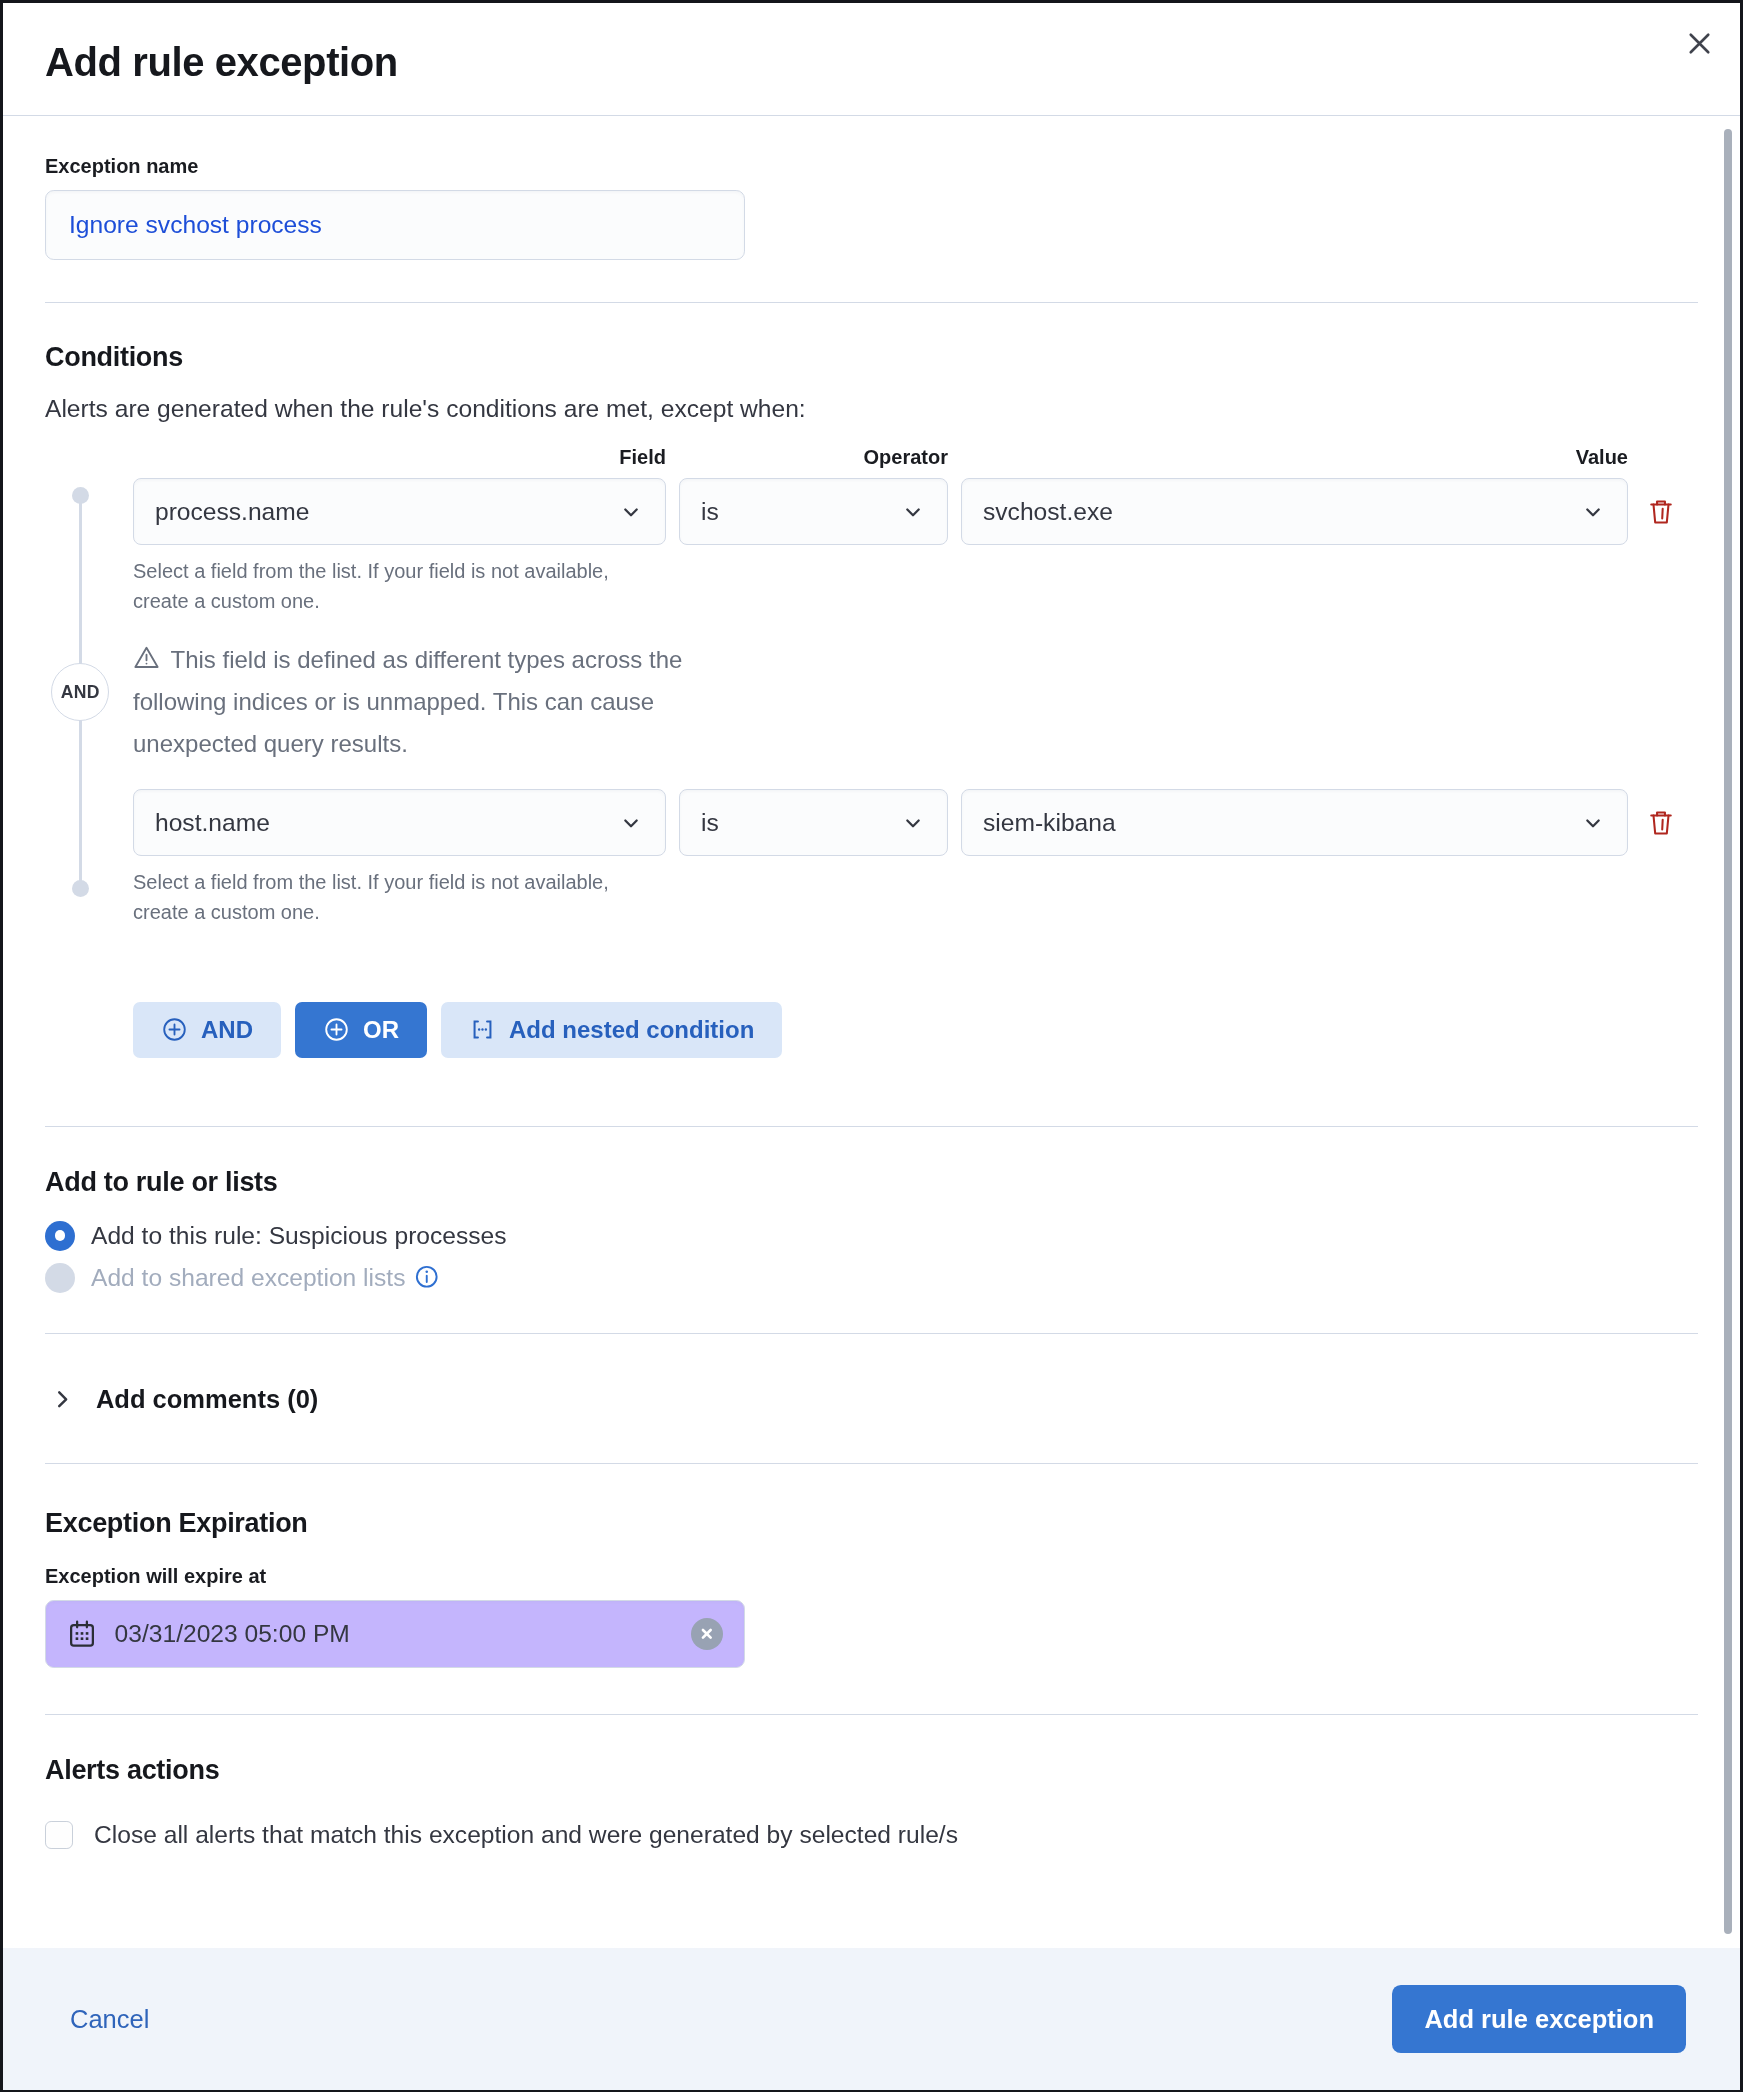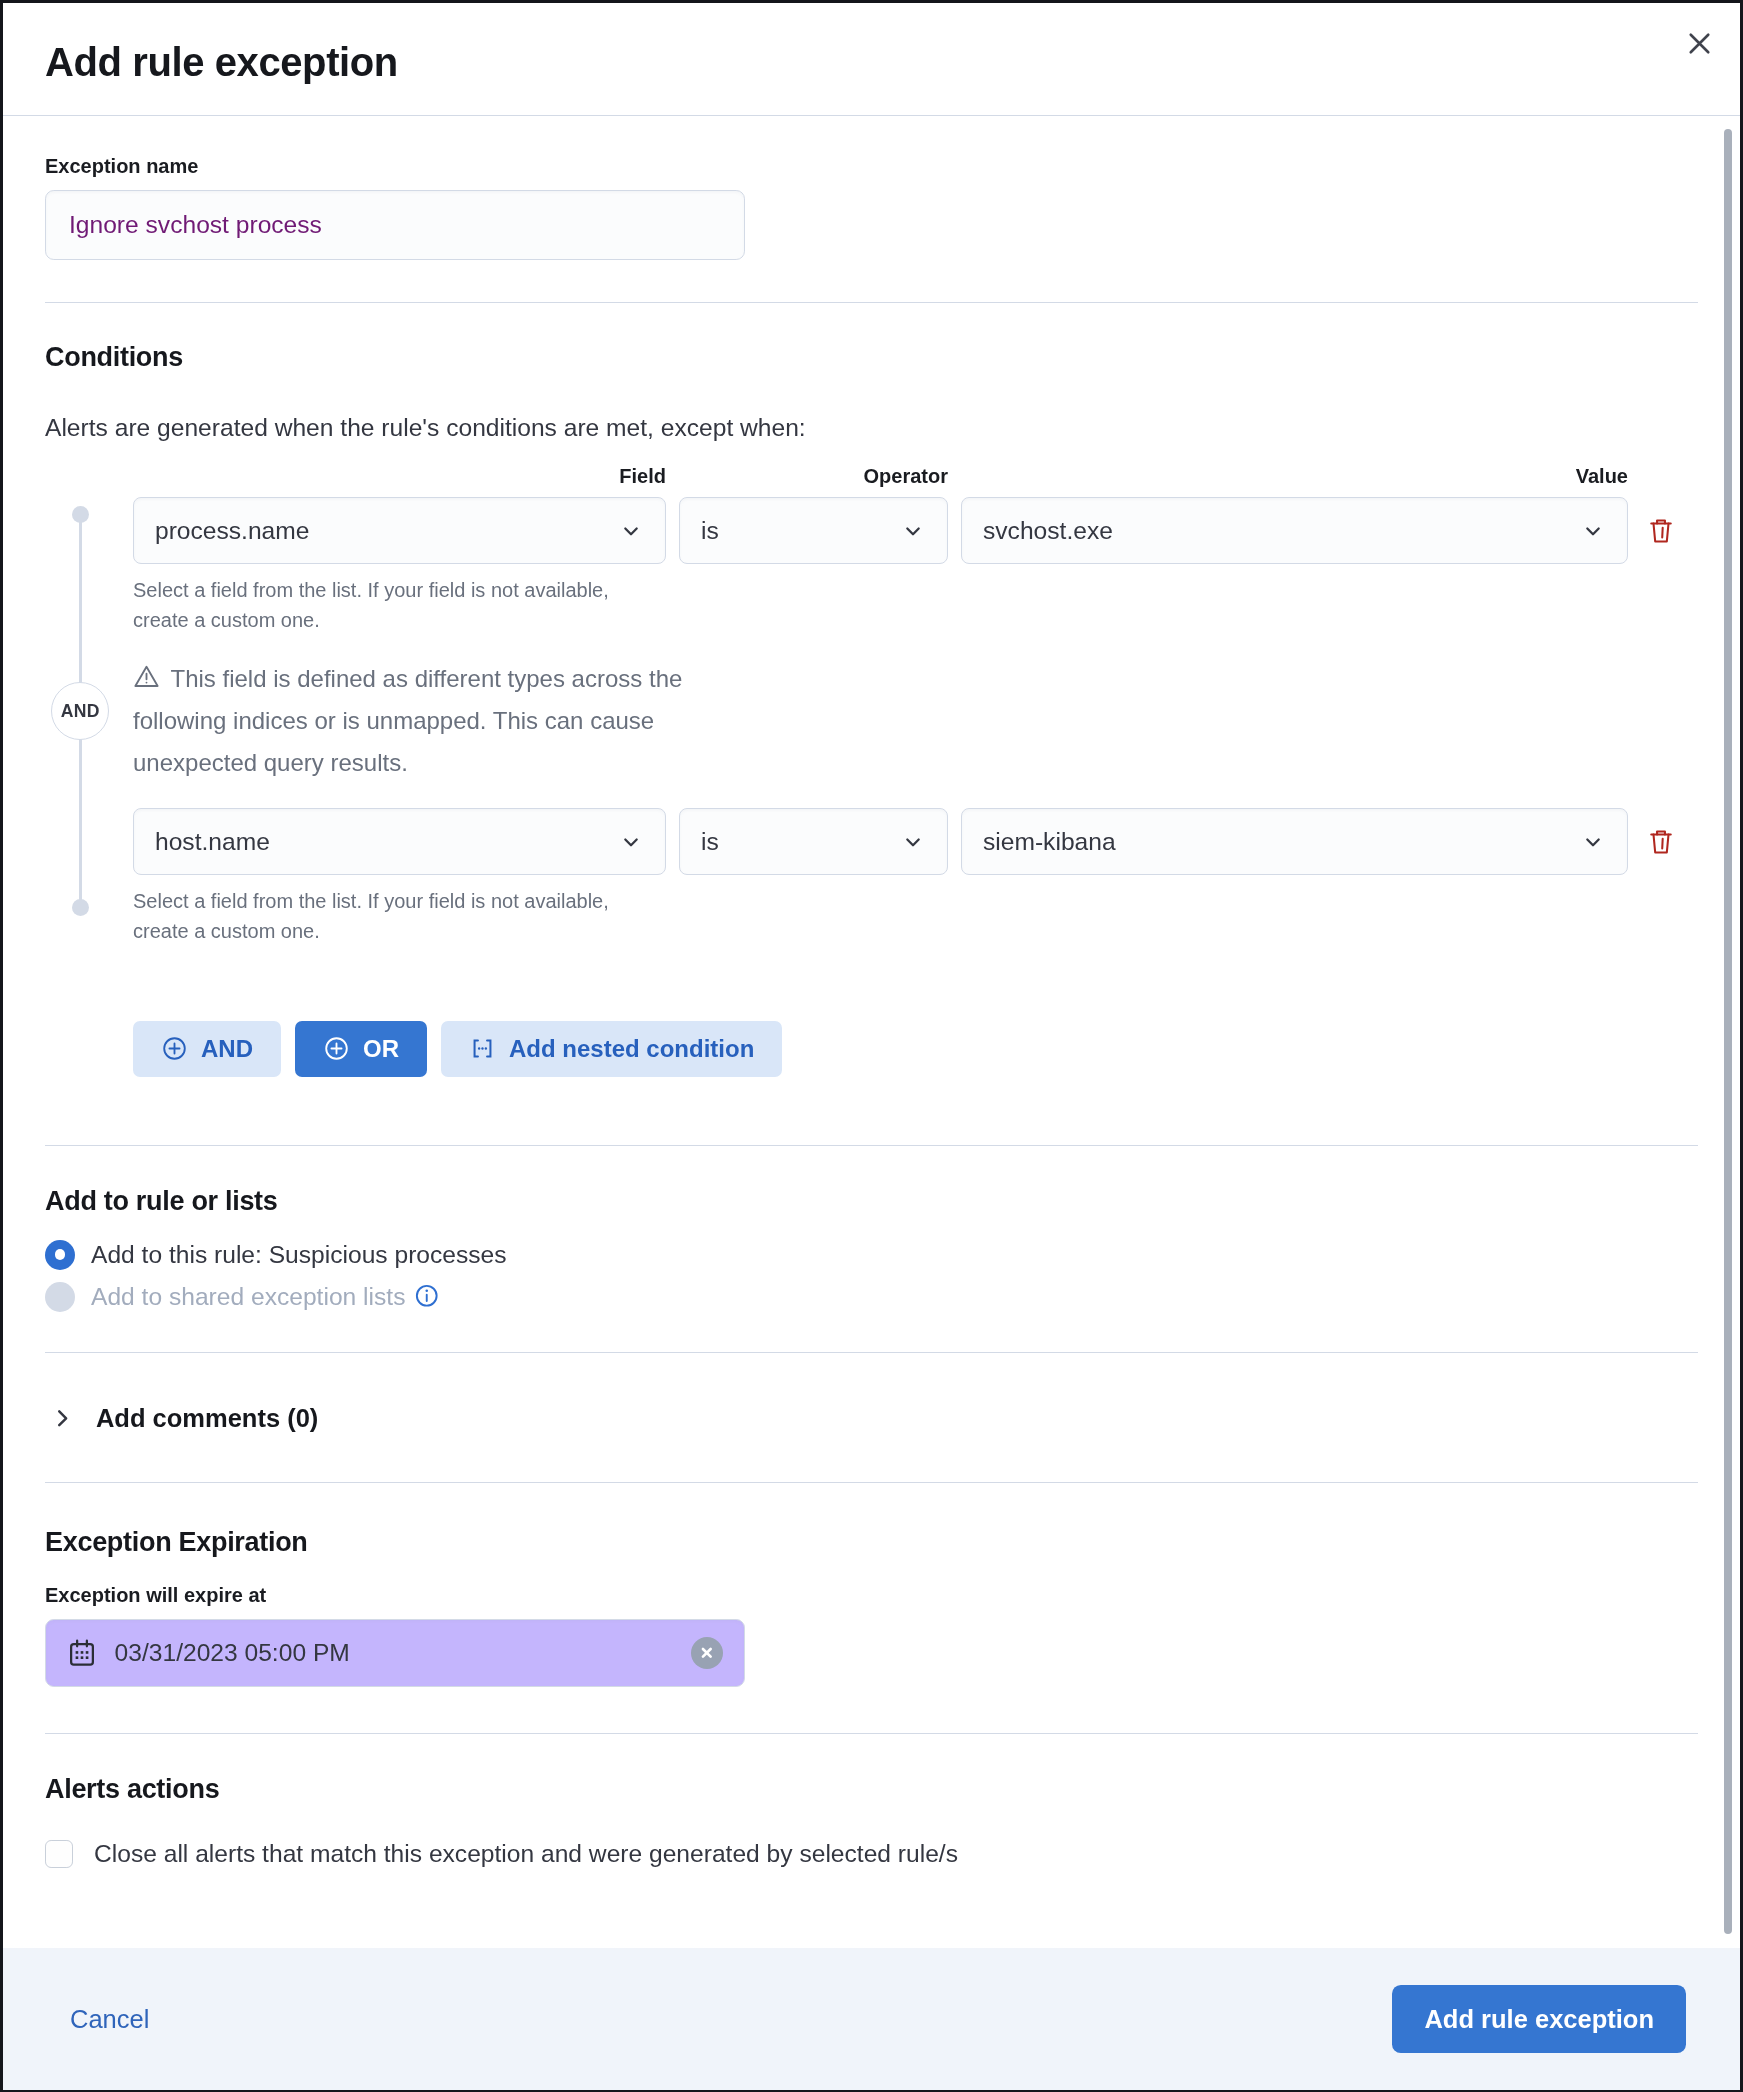--- a/index.html
+++ b/index.html
@@ -32,30 +32,30 @@
   .modal-body { flex:1 1 auto; min-height:0; overflow:hidden; padding:0 42px; }
   .divider { border:none; border-top:1.8px solid #d3dae6; }
   .small-label { display:block; font-size:20px; font-weight:700; color:#1a1c21; margin-bottom:12.3px; }
   h2.section-heading { font-size:27px; font-weight:700; color:#16181d; letter-spacing:-0.3px; }
 
   
   .sec-name { padding-top:39px; padding-bottom:42px; }
   .text-input {
     width:700px; height:70px;
     border:0.9px solid #d3dae6; border-radius:8.8px;
-    background:#fbfcfd; color:#701a75;
+    background:#fbfcfd; color:#1d4ed8;
     font-size:24.6px; padding:0 23px;
     font-family:inherit;
     box-shadow: inset 0 1.8px 2.6px rgba(152,162,179,.08);
     outline:none;
   }
 
   
   .sec-conditions { padding-top:39px; padding-bottom:68px; }
-  .cond-desc { font-size:24.6px; color:#343741; margin:41px 0 23px; }
+  .cond-desc { font-size:24.6px; color:#343741; margin:22px 0 23px; }
   .cond-area { position:relative; padding-left:88px; }
   .cond-headers, .cond-row {
     display:grid; grid-template-columns:533px 269px 667px 35px;
     column-gap:13px; align-items:center;
   }
   .cond-headers { margin-bottom:8.8px; }
   .col-label { font-size:20px; font-weight:700; color:#1a1c21;text-align:right; }
   .select {
     height:67px; border:0.9px solid #d3dae6; border-radius:8px;
     background:#fbfcfd; display:flex; align-items:center;

